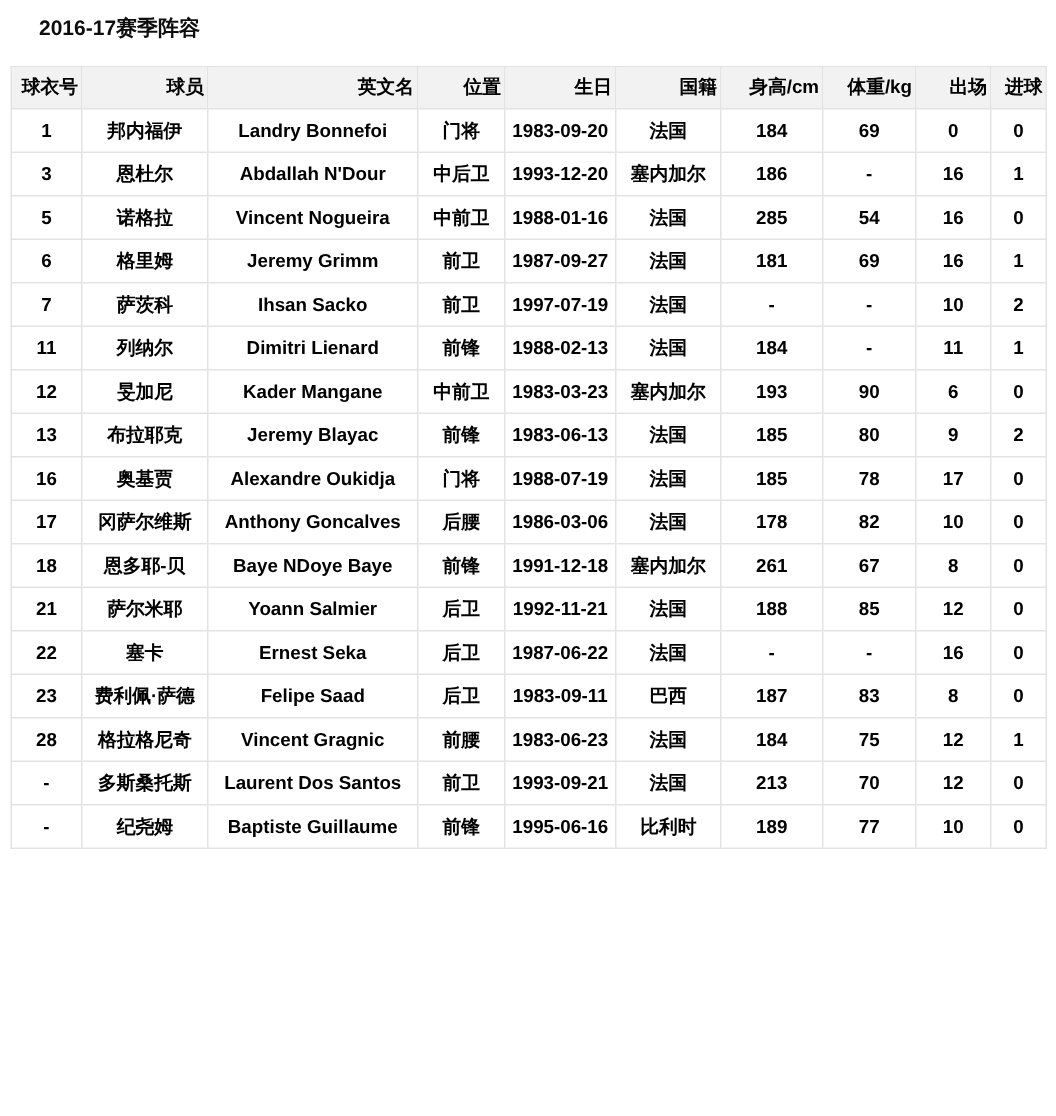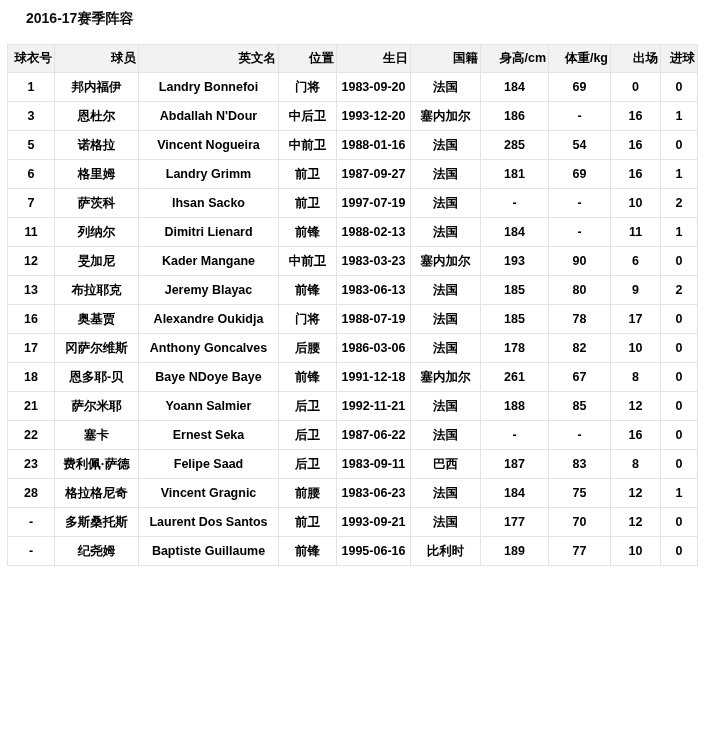--- a/index.html
+++ b/index.html
@@ -140,21 +140,21 @@
           <td>1988-01-16</td>
           <td>法国</td>
           <td>285</td>
           <td>54</td>
           <td>16</td>
           <td>0</td>
         </tr>
         <tr>
           <td>6</td>
           <td>格里姆</td>
-          <td>Landry Grimm</td>
+          <td>Jeremy Grimm</td>
           <td>前卫</td>
           <td>1987-09-27</td>
           <td>法国</td>
           <td>181</td>
           <td>69</td>
           <td>16</td>
           <td>1</td>
         </tr>
         <tr>
           <td>7</td>
@@ -288,21 +288,21 @@
           <td>12</td>
           <td>1</td>
         </tr>
         <tr>
           <td>-</td>
           <td>多斯桑托斯</td>
           <td>Laurent Dos Santos</td>
           <td>前卫</td>
           <td>1993-09-21</td>
           <td>法国</td>
-          <td>177</td>
+          <td>213</td>
           <td>70</td>
           <td>12</td>
           <td>0</td>
         </tr>
         <tr>
           <td>-</td>
           <td>纪尧姆</td>
           <td>Baptiste Guillaume</td>
           <td>前锋</td>
           <td>1995-06-16</td>

